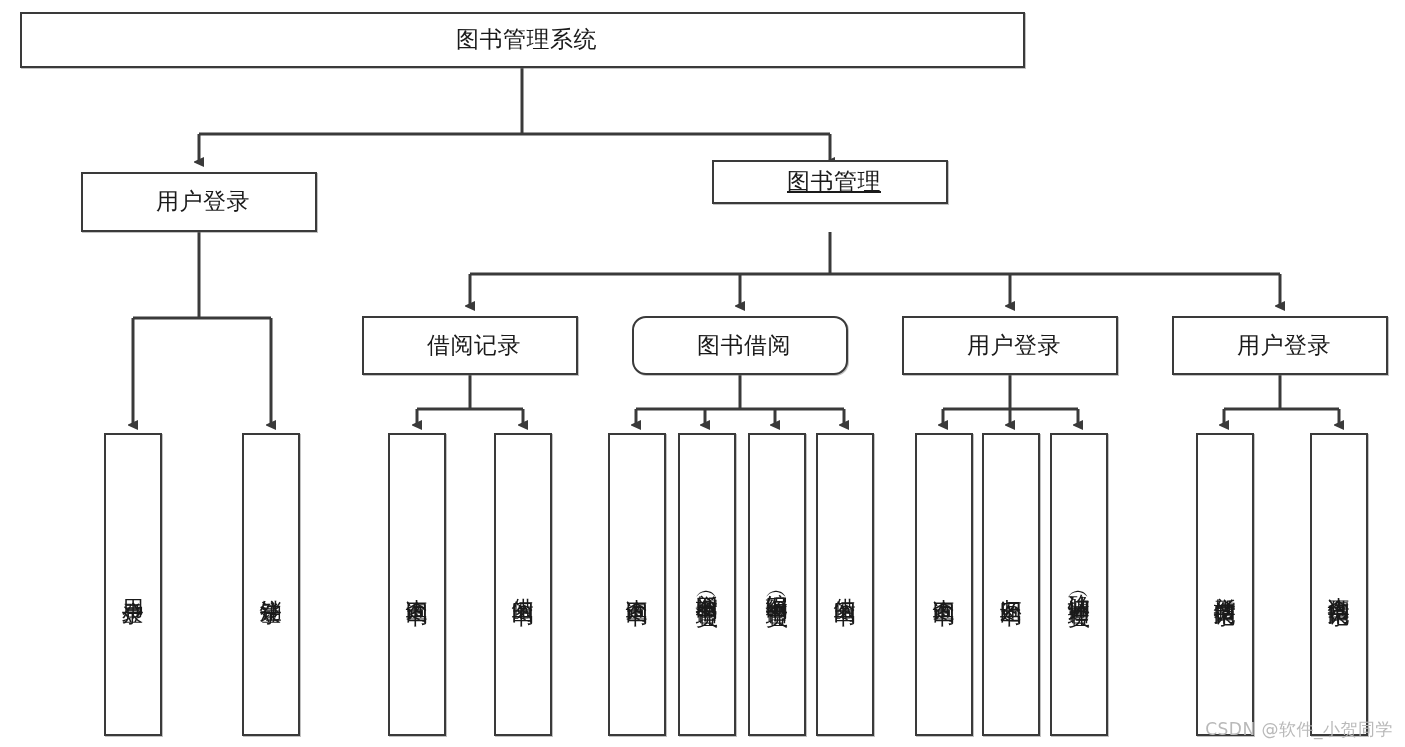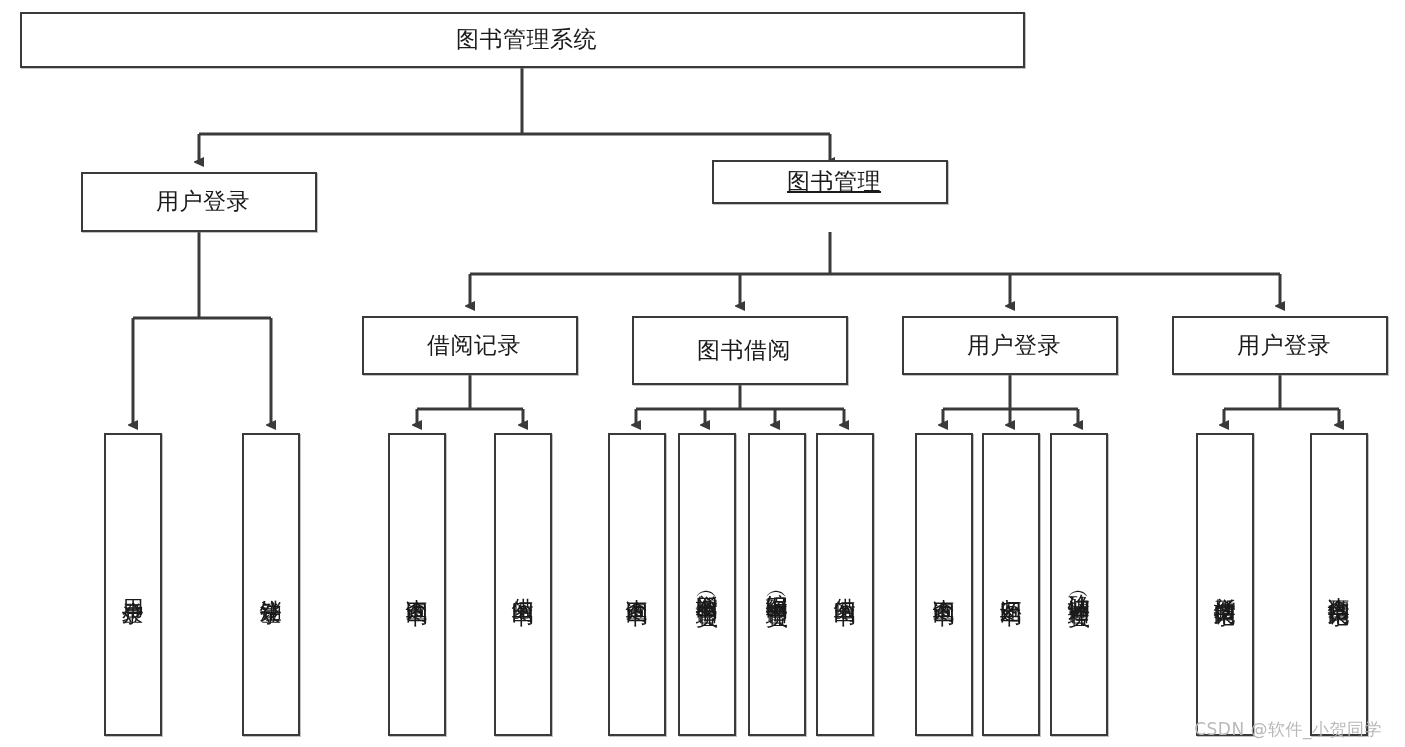--- a/index.html
+++ b/index.html
@@ -52,21 +52,21 @@
     padding: 4px 0;
     text-align: center;
   }
   .node.vertical .vlabel {
     writing-mode: vertical-rl;
     text-orientation: upright;
     display: block;
   }
   #watermark {
     position: absolute;
-    right: 23px;
+    right: 12px;
     bottom: 6px;
     font-size: 17px;
     color: #b9b9b9;
     letter-spacing: 0.5px;
     white-space: nowrap;
     user-select: none;
   }
 </style>
 </head>
 <body>
@@ -122,21 +122,21 @@
       <path d="M1339,409 L1339,425" marker-end="url(#arrow)"></path>
     </g>
   </svg>
 
   <div class="node horizontal" style="left:20px; top:12px; width:1005px; height:56px;">图书管理系统</div>
 
   <div class="node horizontal" style="left:81px; top:172px; width:236px; height:60px;">用户登录</div>
   <div class="node horizontal" style="left:712px; top:160px; width:236px; height:44px;text-decoration:underline;">图书管理</div>
 
   <div class="node horizontal" style="left:362px; top:316px; width:216px; height:59px;">借阅记录</div>
-  <div class="node horizontal" style="left:632px; top:316px; width:216px; height:69px;">图书借阅</div>
+  <div class="node horizontal" style="left:632px; top:316px; width:216px; height:59px;border-radius:14px;">图书借阅</div>
   <div class="node horizontal" style="left:902px; top:316px; width:216px; height:59px;">用户登录</div>
   <div class="node horizontal" style="left:1172px; top:316px; width:216px; height:59px;">用户登录</div>
 
   <div class="node vertical" style="left:104px; top:433px; width:58px; height:303px;">
     <span class="vlabel">用户登录</span>
   </div>
   <div class="node vertical" style="left:242px; top:433px; width:58px; height:303px;">
     <span class="vlabel">注销登录</span>
   </div>
 

